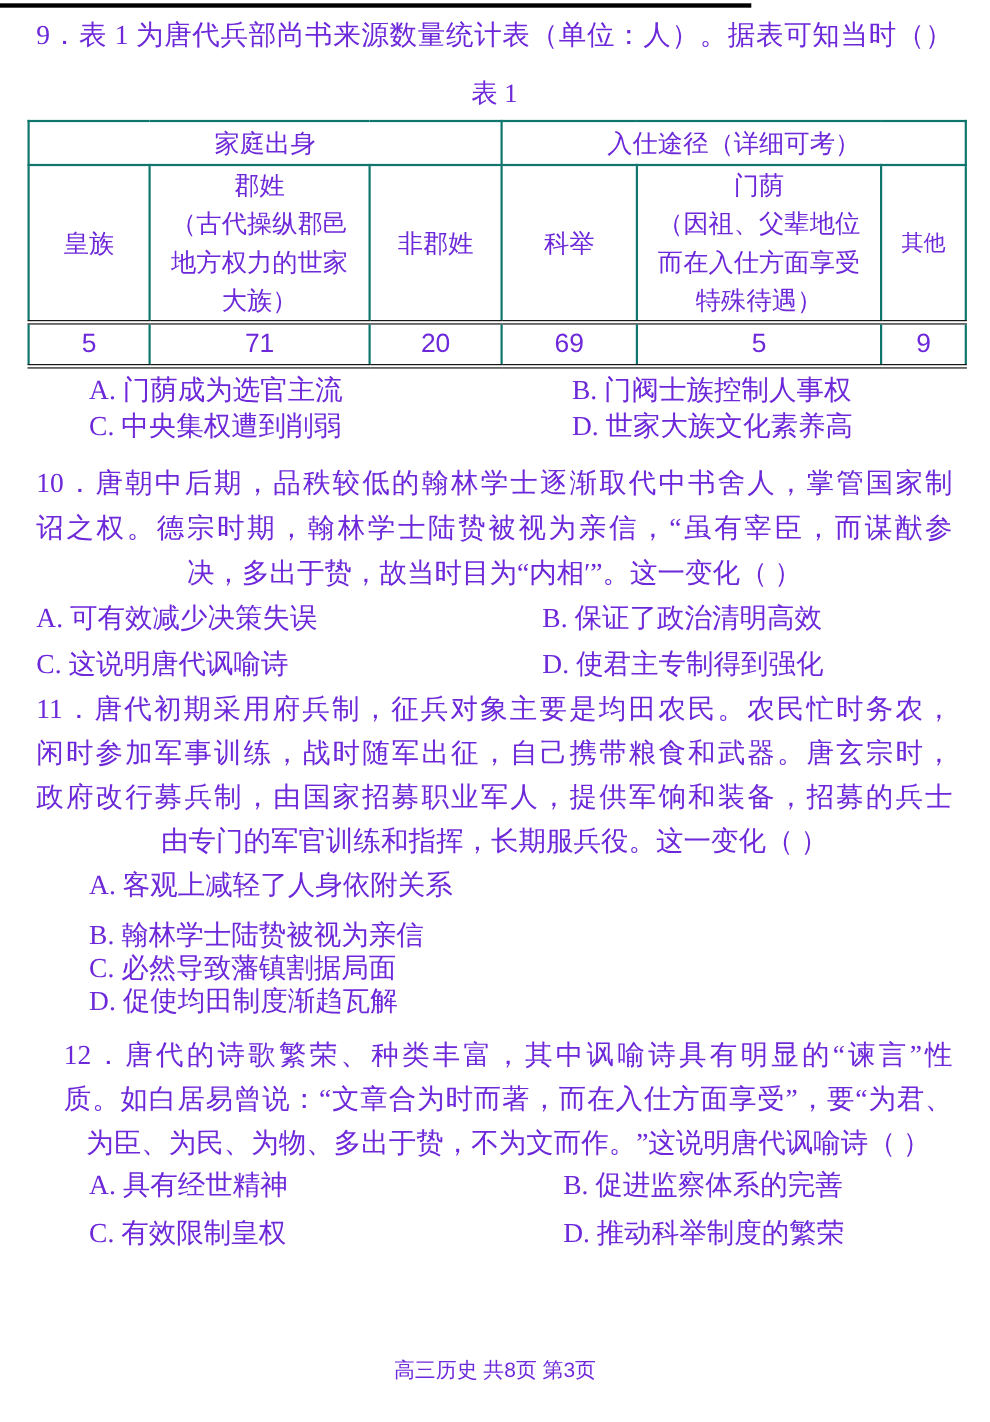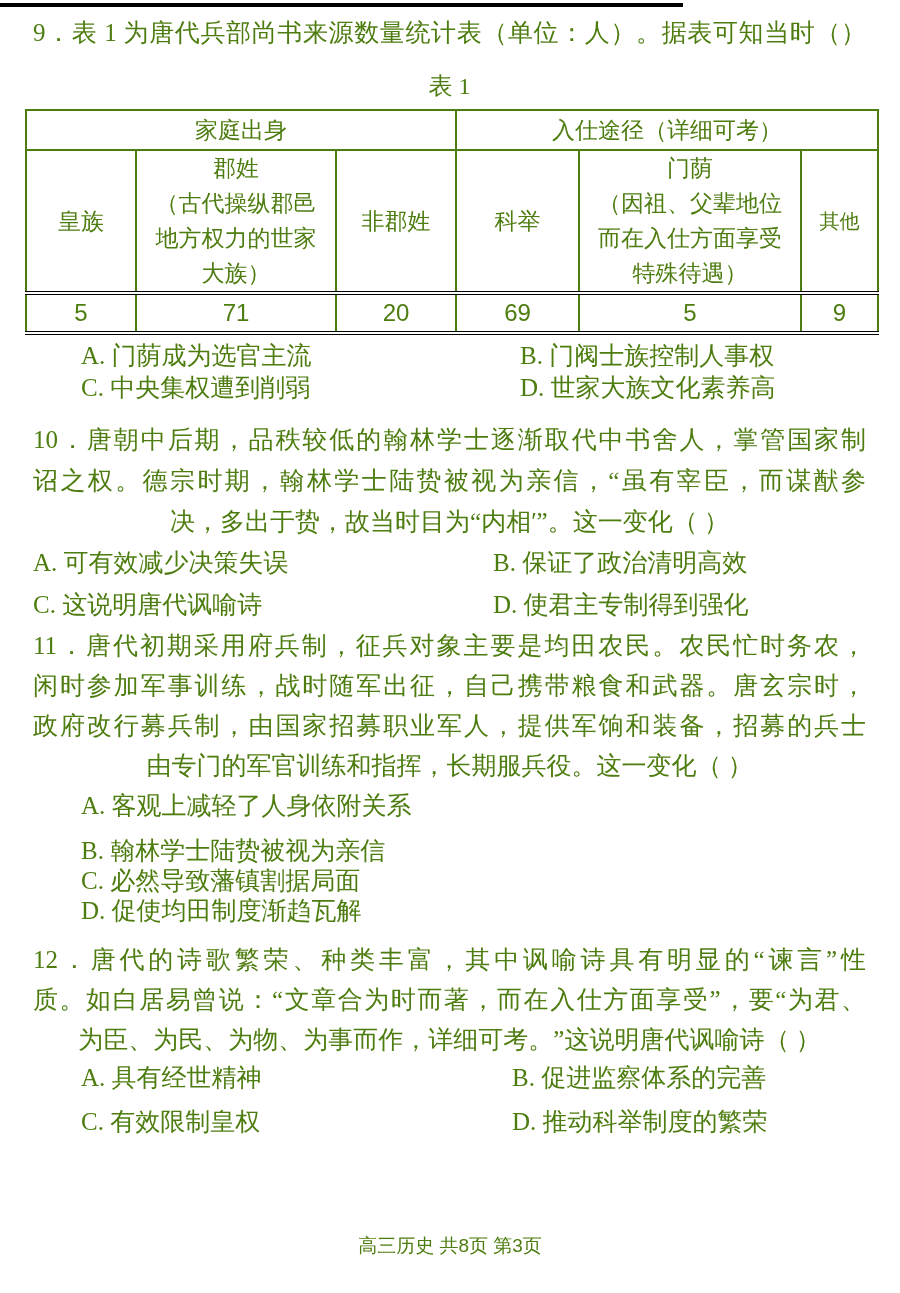--- a/index.html
+++ b/index.html
@@ -1,19 +1,19 @@
 <!DOCTYPE html>
 <html><head>
 <meta charset="utf-8">
 <style>
   html,body{margin:0;padding:0;background:#fff;}
   .page{
     position:relative;
     width:900px;height:1293px;
-    background:#ffffff;color:#4d7c0f;
+    background:#ffffff;color:#6d28d9;
     font-family:"Liberation Serif","DejaVu Serif",serif;
     overflow:hidden;
   }
   .top-rule{
     position:absolute;top:3px;left:0;
     width:683px;height:4px;background:#000;
   }
   .content{
     position:absolute;left:0;top:0;right:0;
     padding:0 34px 0 33px;box-sizing:border-box;
@@ -27,21 +27,21 @@
   .caption{
     margin-top:20px;line-height:32px;
     font-size:24px;text-align:center;
   }
   table.stats{
     margin-top:7px;margin-left:-8px;
     width:852px;table-layout:fixed;
     border-collapse:collapse;
   }
   table.stats td{
-    border:2px solid #4d7c0f;
+    border:2px solid #0f766e;
     text-align:center;vertical-align:middle;
     padding:0 2px;box-sizing:border-box;
   }
   tr.group-row td{height:40px;font-size:23px;}
   tr.head-row td{
     height:106px;font-size:23px;line-height:35px;
     white-space:pre-line;
   }
   tr.head-row td.small-head{font-size:20px;}
   tr.value-row td{
@@ -68,21 +68,21 @@
   }
   .q12-opts .opt{line-height:32px;}
   .q11-opts{
     grid-template-columns:1fr;padding-left:48px;
   }
   .q11-opts .opt{line-height:30px;}
   .q11-opts .opt-a{margin-top:5px;}
   .q11-opts .opt-b{margin-top:15px;}
   .qblock{font-size:25px;}
   .q10-block{margin-top:15px;}
-  .q12-block{margin-top:14px;}
+  .q12-block{margin-top:14px;margin-left:25px;}
   .jline{
     text-align:justify;text-align-last:justify;
   }
   .q10-block .jline,.q10-block .lline{line-height:41px;}
   .q11-block .jline,.q11-block .lline{line-height:40px;}
   .q12-block .jline,.q12-block .lline{line-height:40px;}
   .lline{text-align:center;font-family:Liberation Serif, serif;}
   .footer{
     position:absolute;left:0;right:0;top:1233px;
     text-align:center;
@@ -168,21 +168,21 @@
     <div class="opts q11-opts">
       <div class="opt opt-a">A. 客观上减轻了人身依附关系</div>
       <div class="opt opt-b">B. 翰林学士陆贽被视为亲信</div>
       <div class="opt">C. 必然导致藩镇割据局面</div>
       <div class="opt">D. 促使均田制度渐趋瓦解</div>
     </div>
 
     <div class="qblock q12-block">
       <div class="jline">12．唐代的诗歌繁荣、种类丰富，其中讽喻诗具有明显的“谏言”性</div>
       <div class="jline">质。如白居易曾说：“文章合为时而著，而在入仕方面享受”，要“为君、</div>
-      <div class="lline">为臣、为民、为物、为事而作，详细可考。”这说明唐代讽喻诗（ ）</div>
+      <div class="lline">为臣、为民、为物、多出于贽，不为文而作。”这说明唐代讽喻诗（ ）</div>
     </div>
     <div class="opts q12-opts">
       <div class="opt">A. 具有经世精神</div>
       <div class="opt">B. 促进监察体系的完善</div>
       <div class="opt">C. 有效限制皇权</div>
       <div class="opt">D. 推动科举制度的繁荣</div>
     </div>
 
   </div>
 

